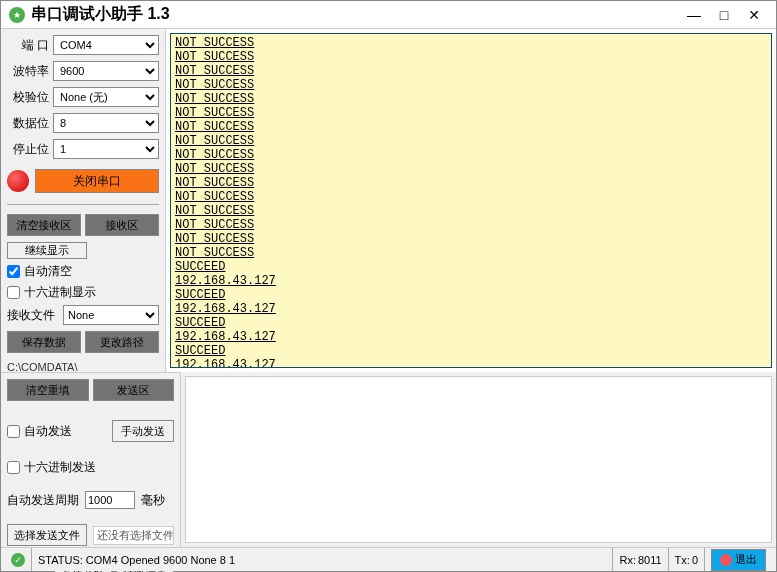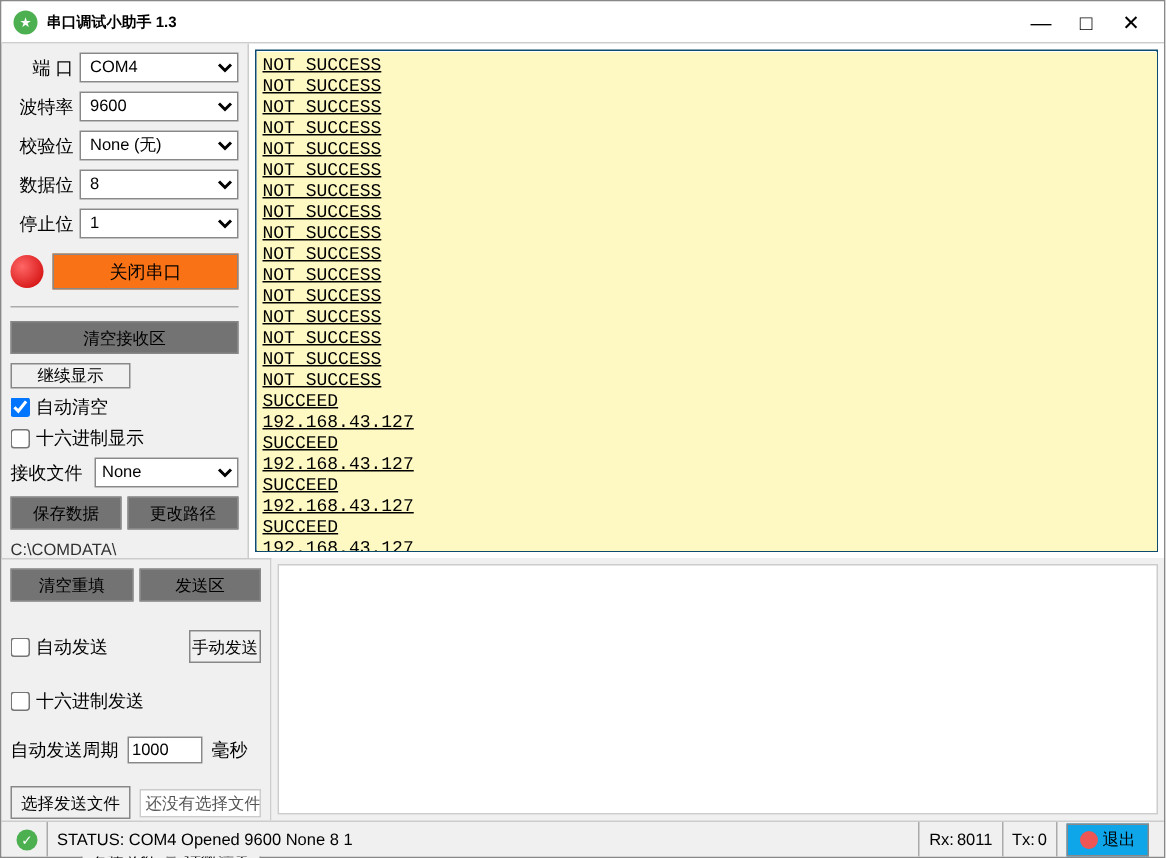--- a/index.html
+++ b/index.html
@@ -32,21 +32,21 @@
       width: 16px;
       height: 16px;
       margin-right: 6px;
       background: #4caf50;
       border-radius: 50%;
       display: flex; align-items:center; justify-content:center;
       font-size:10px; color:white;
     }
     .title-bar-text {
       flex: 1;
-      font-size: 10px;
+      font-size: 16px;
       font-weight: bold;
     }
     .title-bar-controls {
       display: flex;
       gap: 2px;
     }
     .title-btn {
       width: 28px;
       height: 20px;
       border: none;
@@ -199,21 +199,21 @@
       text-decoration: underline;
     }
 
     .send-row {
       display: flex;
       align-items: center;
       gap: 6px;
     }
 
     .send-btn {
-      width: 48px;
+      width: 62px;
       height: 22px;
       background: #f0f0f0;
       border: 1px solid #888;
       cursor: pointer;
       font-size: 11px;
     }
 
     .period-input {
       width: 50px;
       height: 18px;
@@ -379,20 +379,21 @@
       </div>
 
       <div class="port-indicator">
         <div class="red-dot"></div>
         <button class="close-port-btn">关闭串口</button>
       </div>
       <hr class="divider-h">
 
       <div class="btn-row">
         <button class="btn">清空接收区</button>
+        <button class="btn">接收区</button>
       </div>
 
       <button class="btn-full" style="width:80px;">继续显示</button>
 
       <div class="checkbox-row">
         <input type="checkbox" checked="" style="">
         <span>自动清空</span>
       </div>
 
       <div class="checkbox-row">

